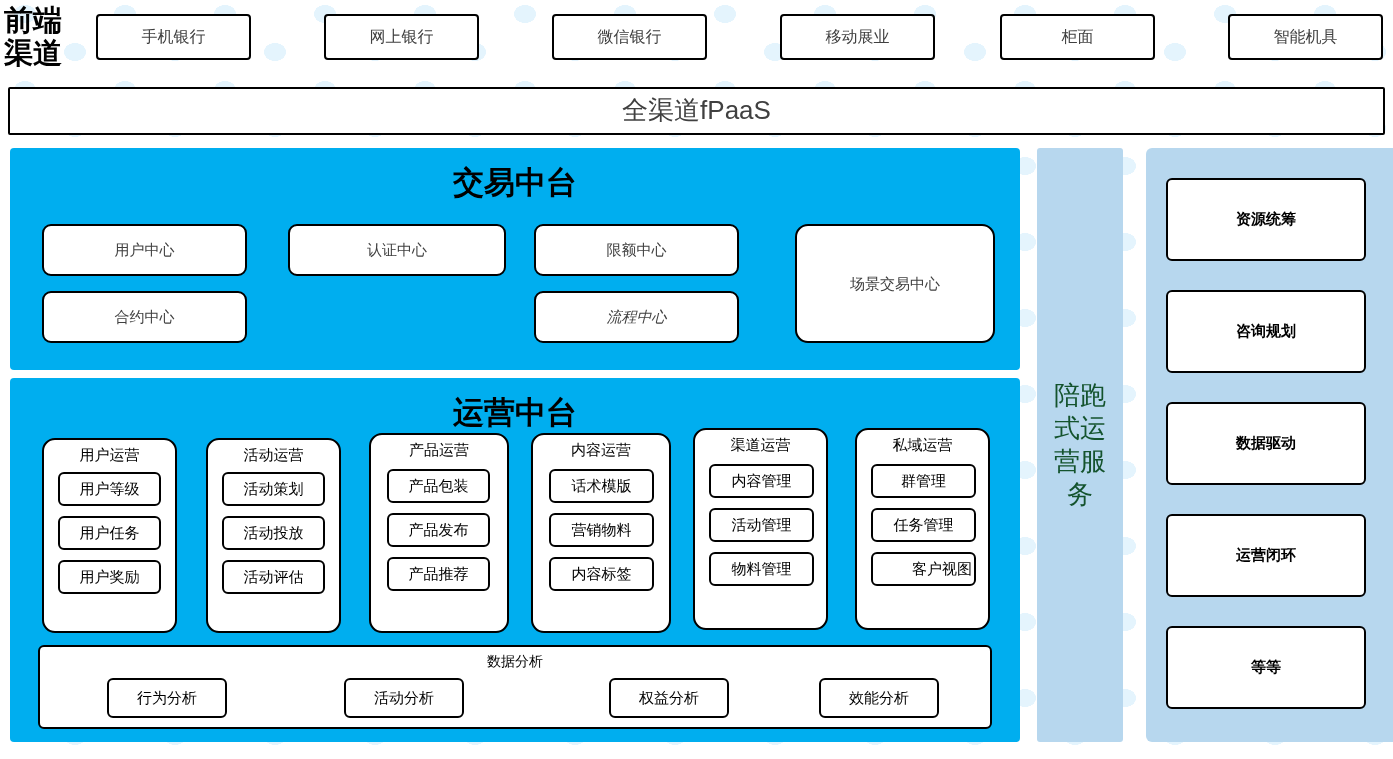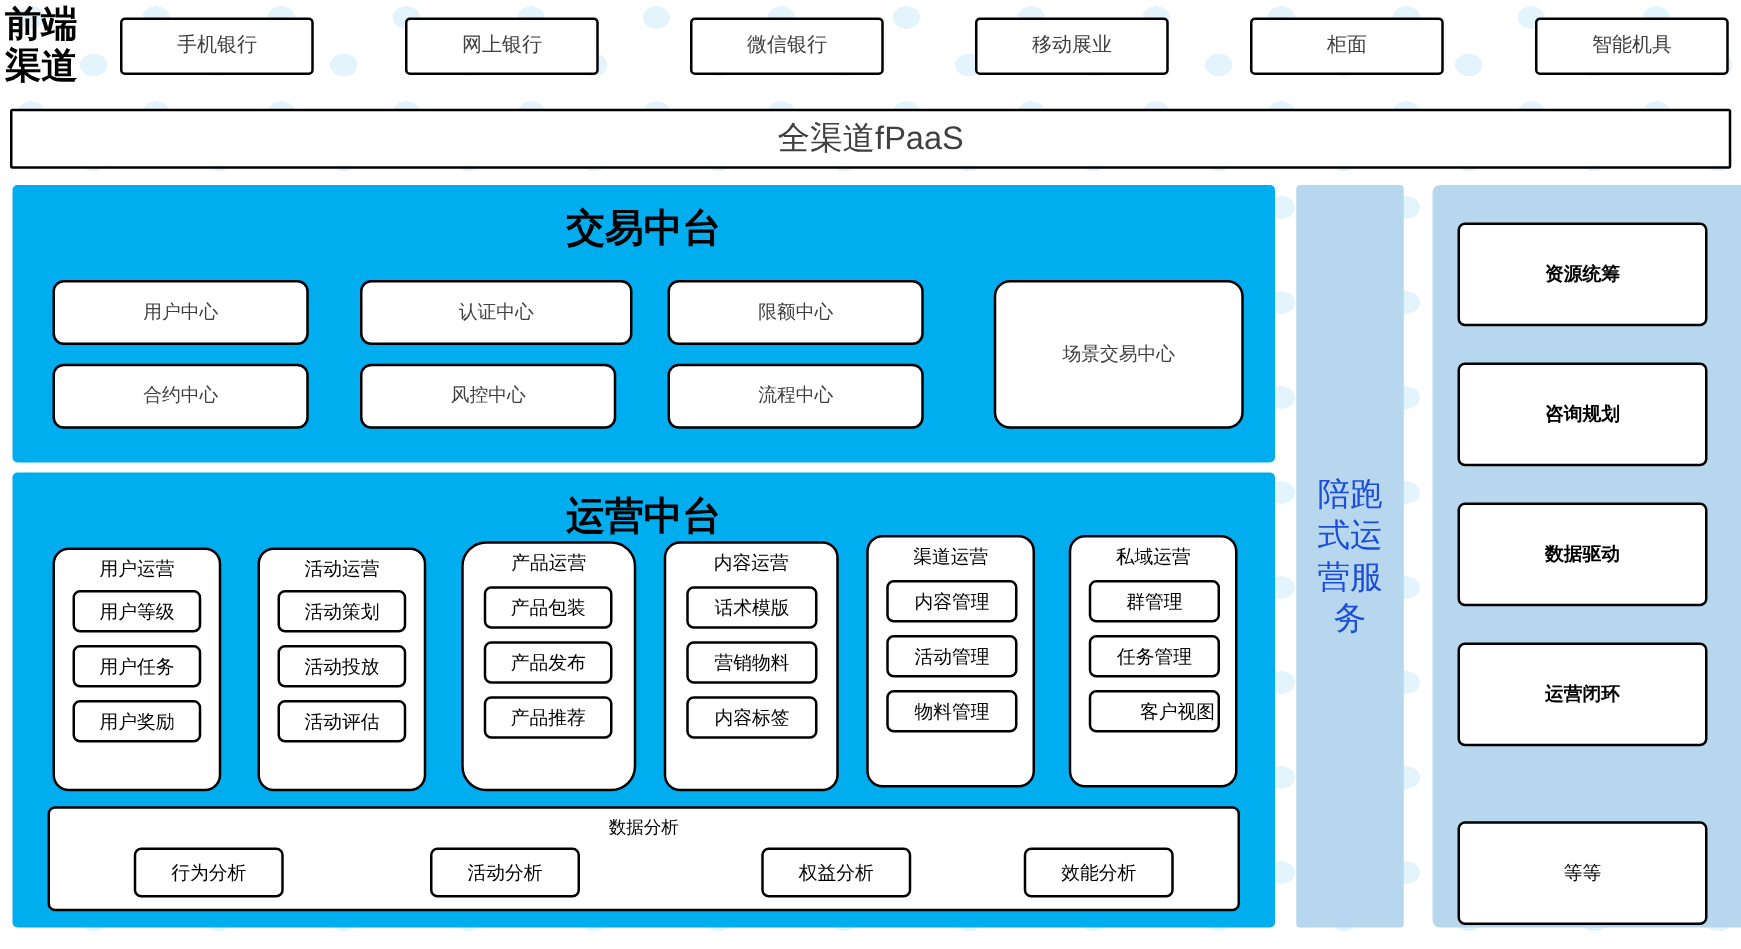--- a/index.html
+++ b/index.html
@@ -149,21 +149,21 @@
     display: flex;
     align-items: center;
     justify-content: center;
   }
   #accompany-text {
     width: 58px;
     text-align: center;
     font-size: 26px;
     line-height: 33px;
     font-weight: normal;
-    color: #1d4ed8;
+    color: #14532d;
     word-break: break-all;
   }
 
   
   #services-panel {
     position: absolute;
     left: 1146px; top: 148px;
     width: 288px; height: 594px;
     background: #B7D7EE;
     border-radius: 6px;
@@ -172,21 +172,21 @@
     position: absolute;
     left: 20px;
     width: 200px; height: 83px;
     background: #ffffff;
     border: 2.5px solid #000000;
     border-radius: 6px;
     display: flex; align-items: center; justify-content: center;
     font-size: 15px;
     font-weight: bold;
   }
-  .service-box.plain { font-weight: normal; margin-top: 31px; }
+  .service-box.plain { font-weight: bold; }
 </style>
 </head>
 <body>
 
 <div id="canvas">
 
   <div id="frontend-label">前端
 渠道</div>
 
   <div class="bx r4 channel-box" style="left:96px;">手机银行</div>
@@ -198,22 +198,21 @@
 
   <div class="bx" id="fpaas-bar">全渠道fPaaS</div>
 
   <div class="cyan-panel" id="trade-panel">
     <div class="panel-title" style="top:14px;">交易中台</div>
 
     <div class="bx r8 trade-box" style="left:32px;  top:76px;  width:205px;">用户中心</div>
     <div class="bx r8 trade-box" style="left:278px; top:76px;  width:218px;">认证中心</div>
     <div class="bx r8 trade-box" style="left:524px; top:76px;  width:205px;">限额中心</div>
     <div class="bx r8 trade-box" style="left:32px;  top:143px; width:205px;">合约中心</div>
-    <div class="bx r8 trade-box" style="left:278px; top:143px; width:205px;">风控中心</div>
-    <div class="bx r8 trade-box" style="left:524px; top:143px; width:205px;">流程中心</div>
+    <div class="bx r8 trade-box" style="left:524px; top:143px; width:205px;font-style:italic;">流程中心</div>
 
     <div class="bx r12" style="left:785px; top:76px; width:200px; height:119px; font-size:15px;">场景交易中心</div>
   </div>
 
   <div class="cyan-panel" id="ops-panel">
     <div class="panel-title" style="top:14px;">运营中台</div>
 
     <div class="ops-col" style="left:32px; top:60px; width:135px; height:195px;">
       <div class="ops-col-title">用户运营</div>
       <div class="ops-item" style="left:14px; top:32px; width:103px;">用户等级</div>
@@ -221,21 +220,21 @@
       <div class="ops-item" style="left:14px; top:120px; width:103px;">用户奖励</div>
     </div>
 
     <div class="ops-col" style="left:196px; top:60px; width:135px; height:195px;">
       <div class="ops-col-title">活动运营</div>
       <div class="ops-item" style="left:14px; top:32px; width:103px;">活动策划</div>
       <div class="ops-item" style="left:14px; top:76px; width:103px;">活动投放</div>
       <div class="ops-item" style="left:14px; top:120px; width:103px;">活动评估</div>
     </div>
 
-    <div class="ops-col" style="left:359px; top:55px; width:140px; height:200px;border-radius:20px;">
+    <div class="ops-col" style="left:359px; top:55px; width:140px; height:200px;">
       <div class="ops-col-title">产品运营</div>
       <div class="ops-item" style="left:16px; top:34px; width:103px;">产品包装</div>
       <div class="ops-item" style="left:16px; top:78px; width:103px;">产品发布</div>
       <div class="ops-item" style="left:16px; top:122px; width:103px;">产品推荐</div>
     </div>
 
     <div class="ops-col" style="left:521px; top:55px; width:140px; height:200px;">
       <div class="ops-col-title">内容运营</div>
       <div class="ops-item" style="left:16px; top:34px; width:105px;">话术模版</div>
       <div class="ops-item" style="left:16px; top:78px; width:105px;">营销物料</div>

